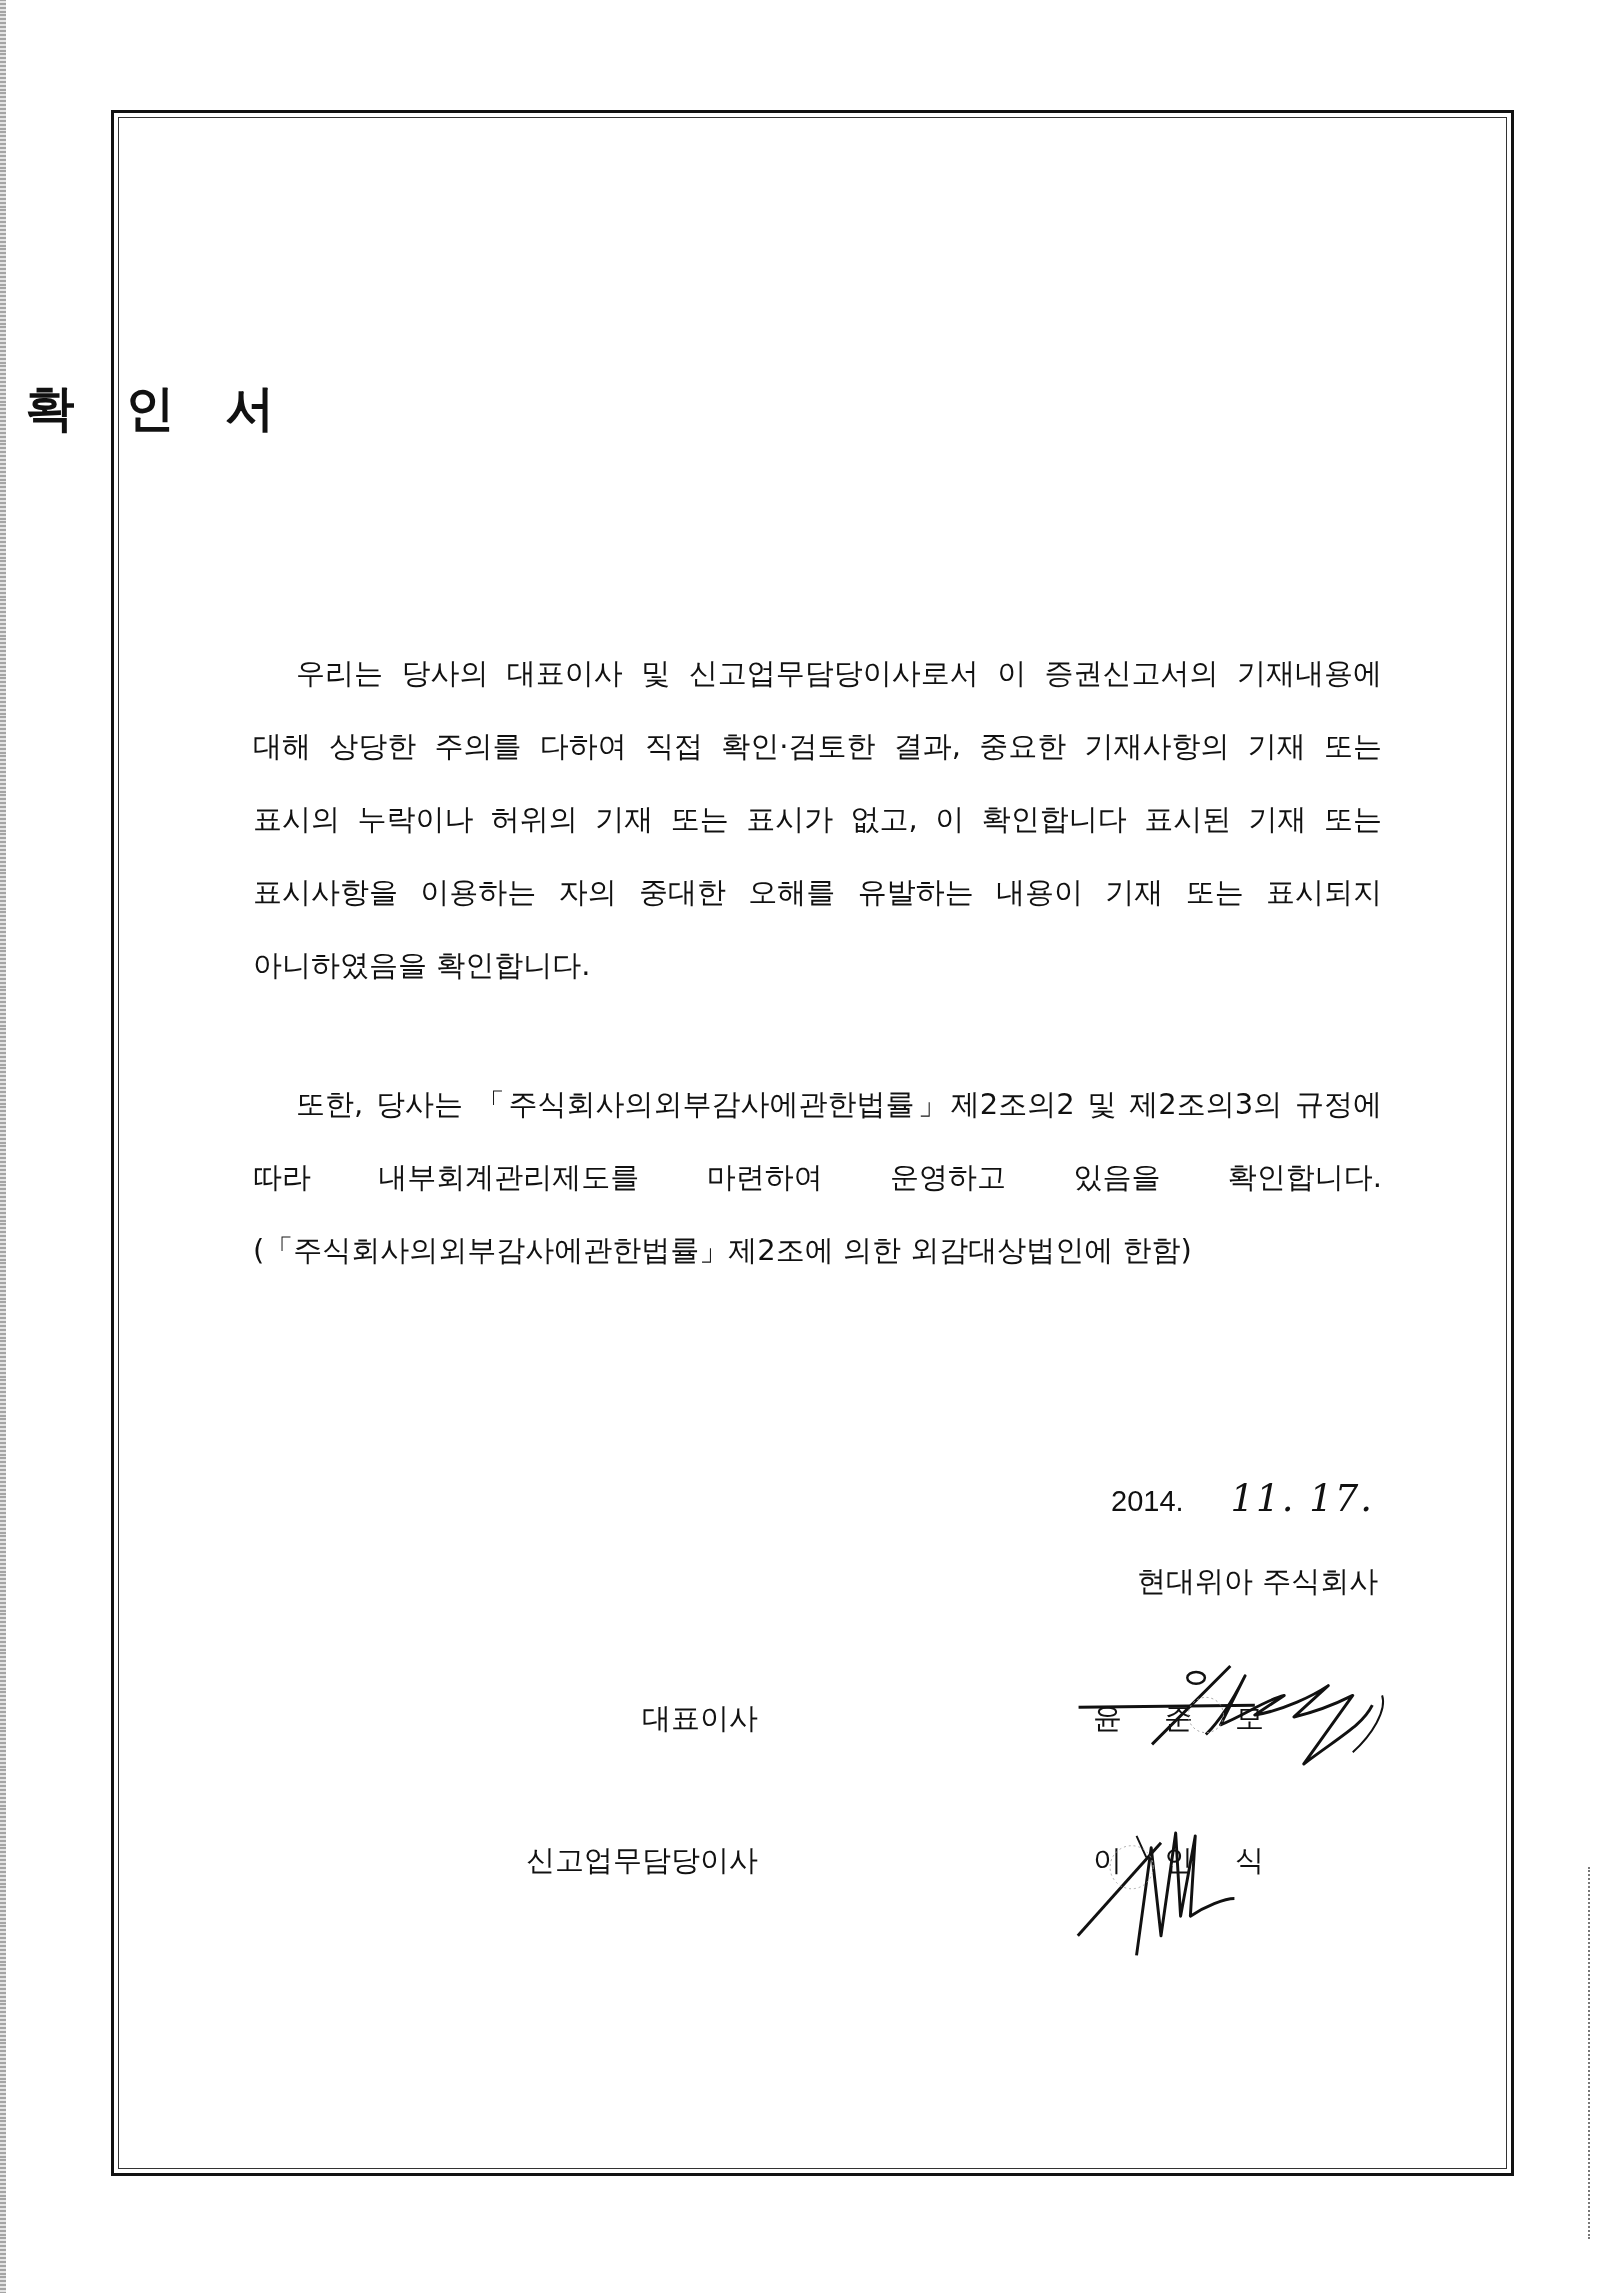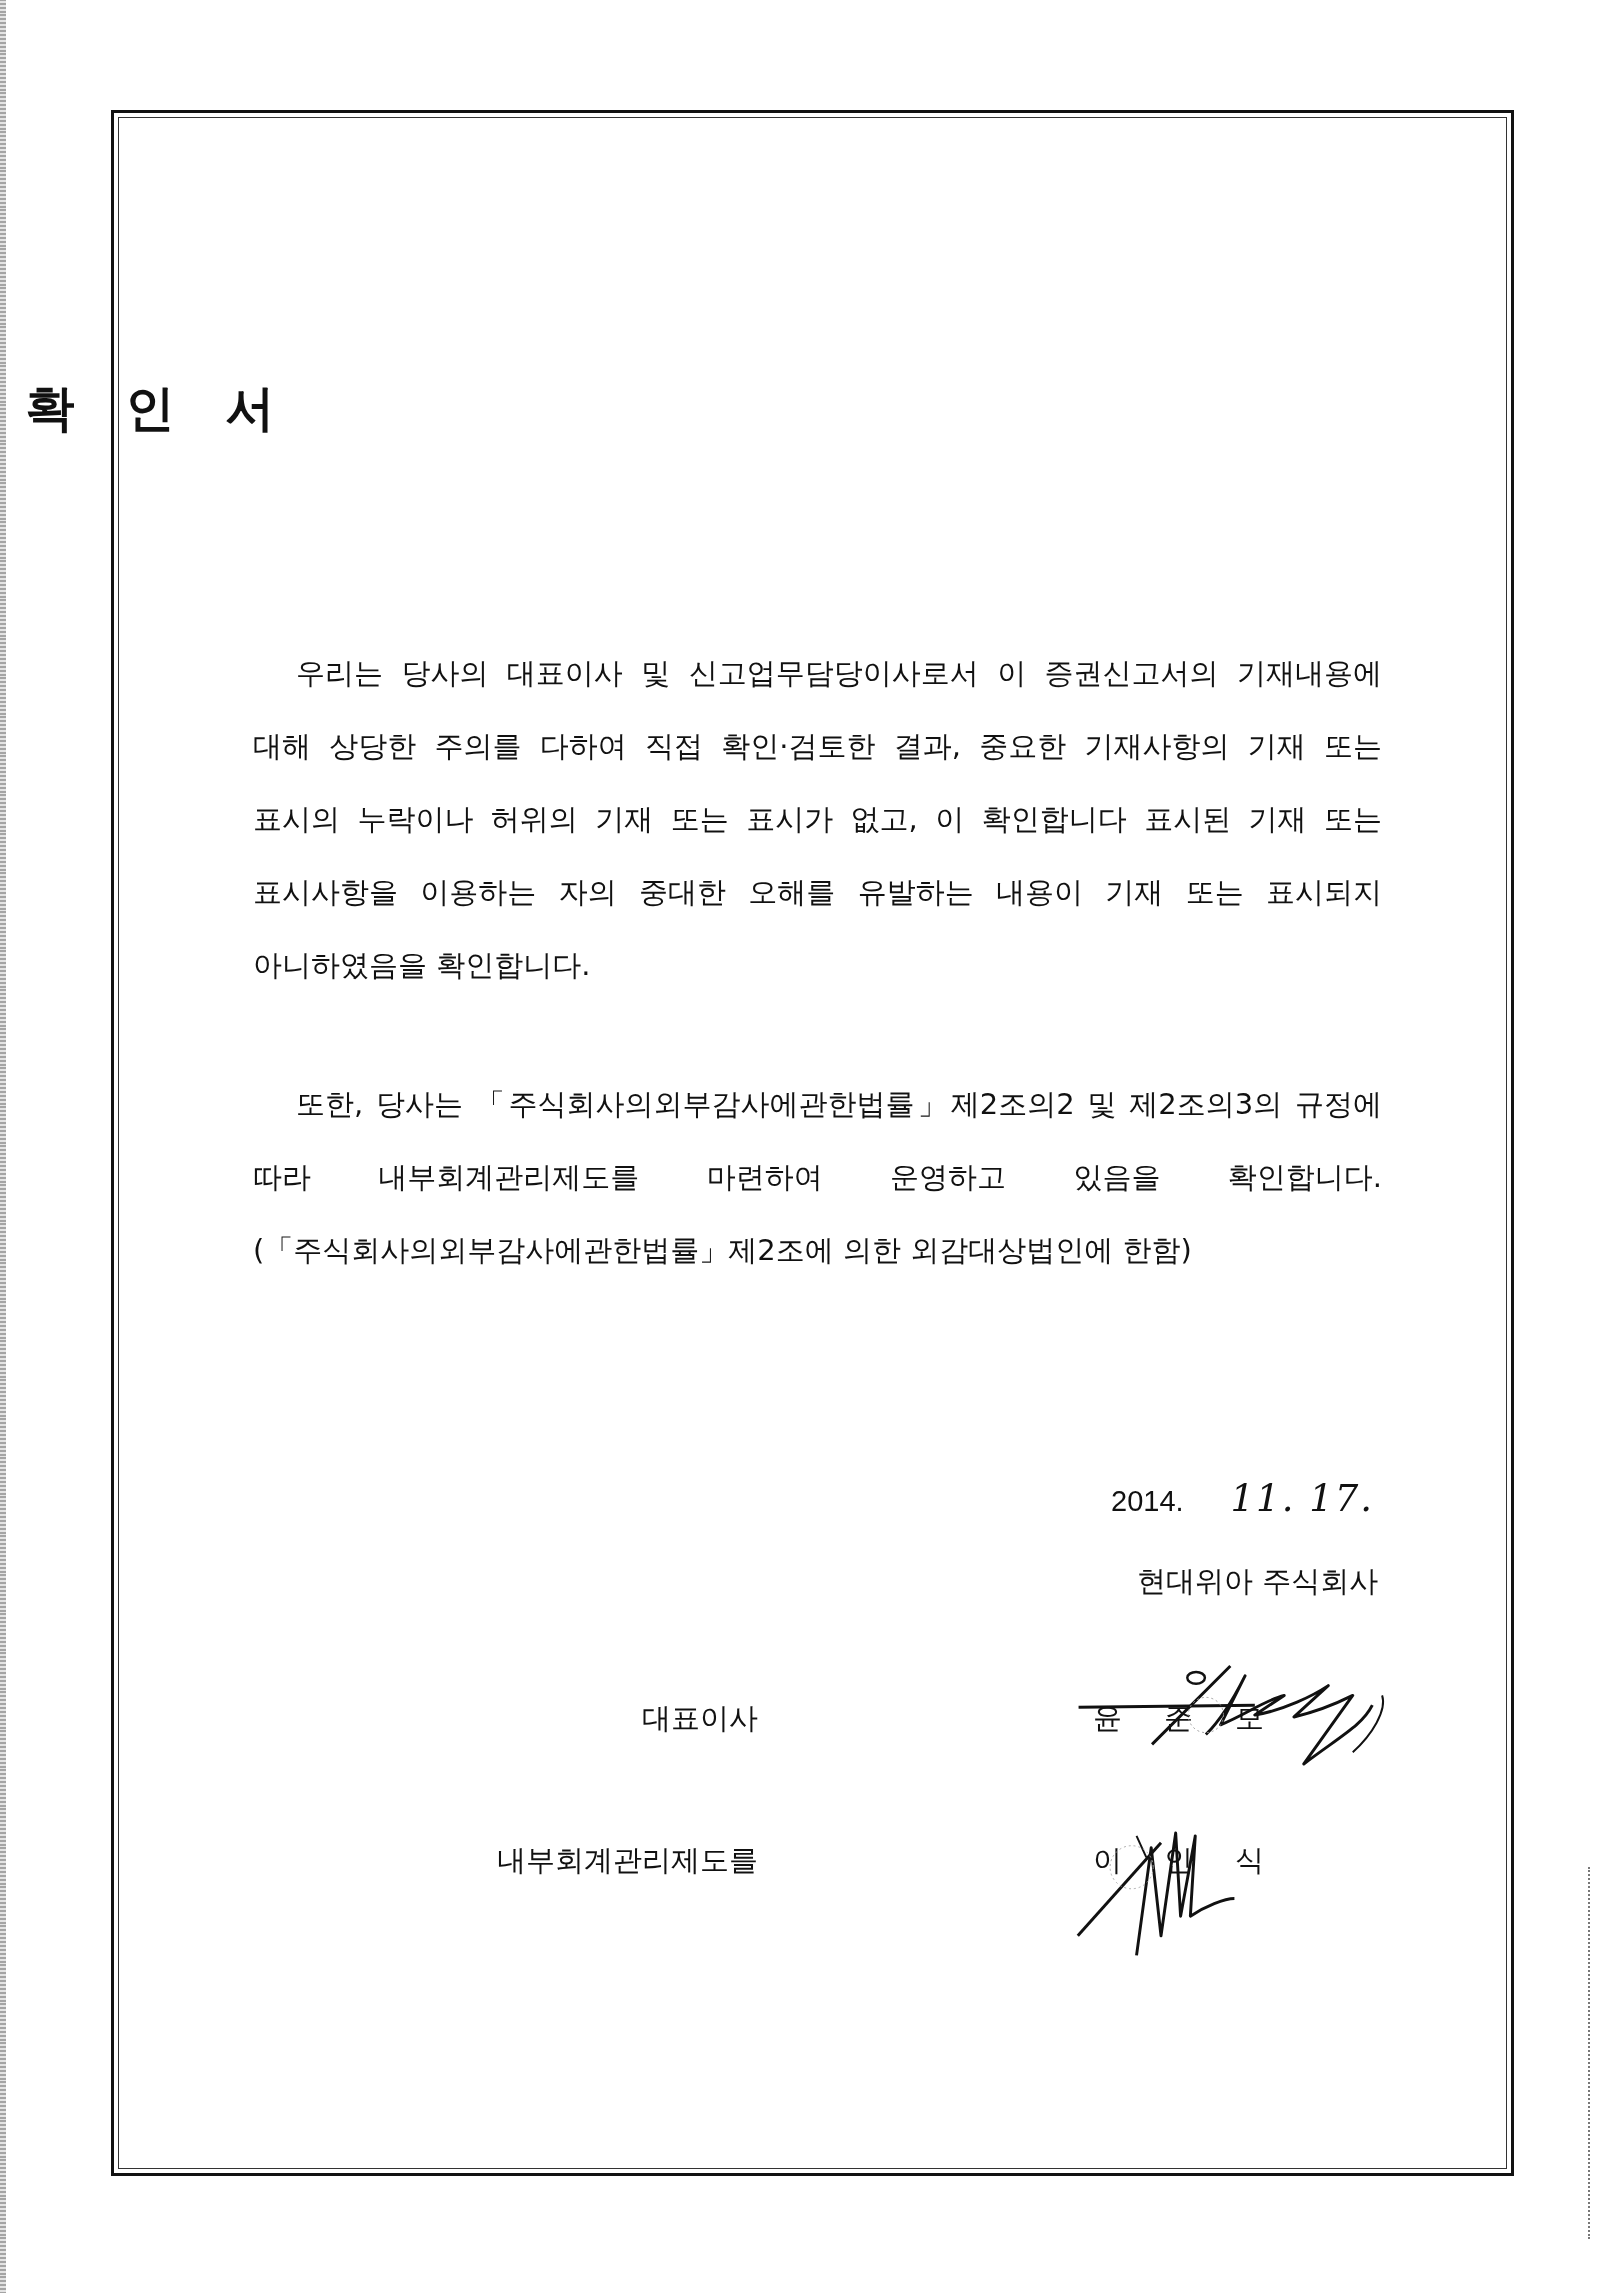--- a/index.html
+++ b/index.html
@@ -153,21 +153,21 @@
 
 <svg class="signature sig1" viewBox="0 0 480 120">
   <path d="M20 52 L200 50" stroke="#111" stroke-width="3" fill="none"></path>
   <ellipse cx="140" cy="22" rx="9" ry="6" stroke="#111" stroke-width="2.5" fill="none"></ellipse>
   <path d="M95 90 L175 10 M150 80 C170 60 185 30 190 20 L165 70 C190 60 210 45 230 40 L200 60 C230 55 260 40 275 30 L240 62 C270 55 290 45 300 40 L250 110 C290 80 310 70 320 50" stroke="#111" stroke-width="3" fill="none" stroke-linejoin="round"></path>
   <path d="M330 40 C335 55 320 80 300 98" stroke="#111" stroke-width="2" fill="none"></path>
   <circle cx="150" cy="60" r="18" fill="none" stroke="#999" stroke-width="1" stroke-dasharray="2 3"></circle>
 </svg>
 
 <div class="sig-row row2">
-  <span class="role">내부회계관리제도를</span>
+  <span class="role">신고업무담당이사</span>
   <span class="name">
     <span>이</span><span>인</span><span>식</span>
   </span>
 </div>
 
 <svg class="signature sig2" viewBox="0 0 380 150">
   <path d="M10 110 L95 15" stroke="#111" stroke-width="3" fill="none"></path>
   <path d="M70 130 L85 20 L95 110 L110 5 L115 90 L130 8 L125 90 C140 80 160 72 170 72" stroke="#111" stroke-width="3" fill="none" stroke-linejoin="round"></path>
   <path d="M80 30 L70 8" stroke="#111" stroke-width="2" fill="none"></path>
   <circle cx="65" cy="40" r="22" fill="none" stroke="#aaa" stroke-width="1" stroke-dasharray="2 3"></circle>

